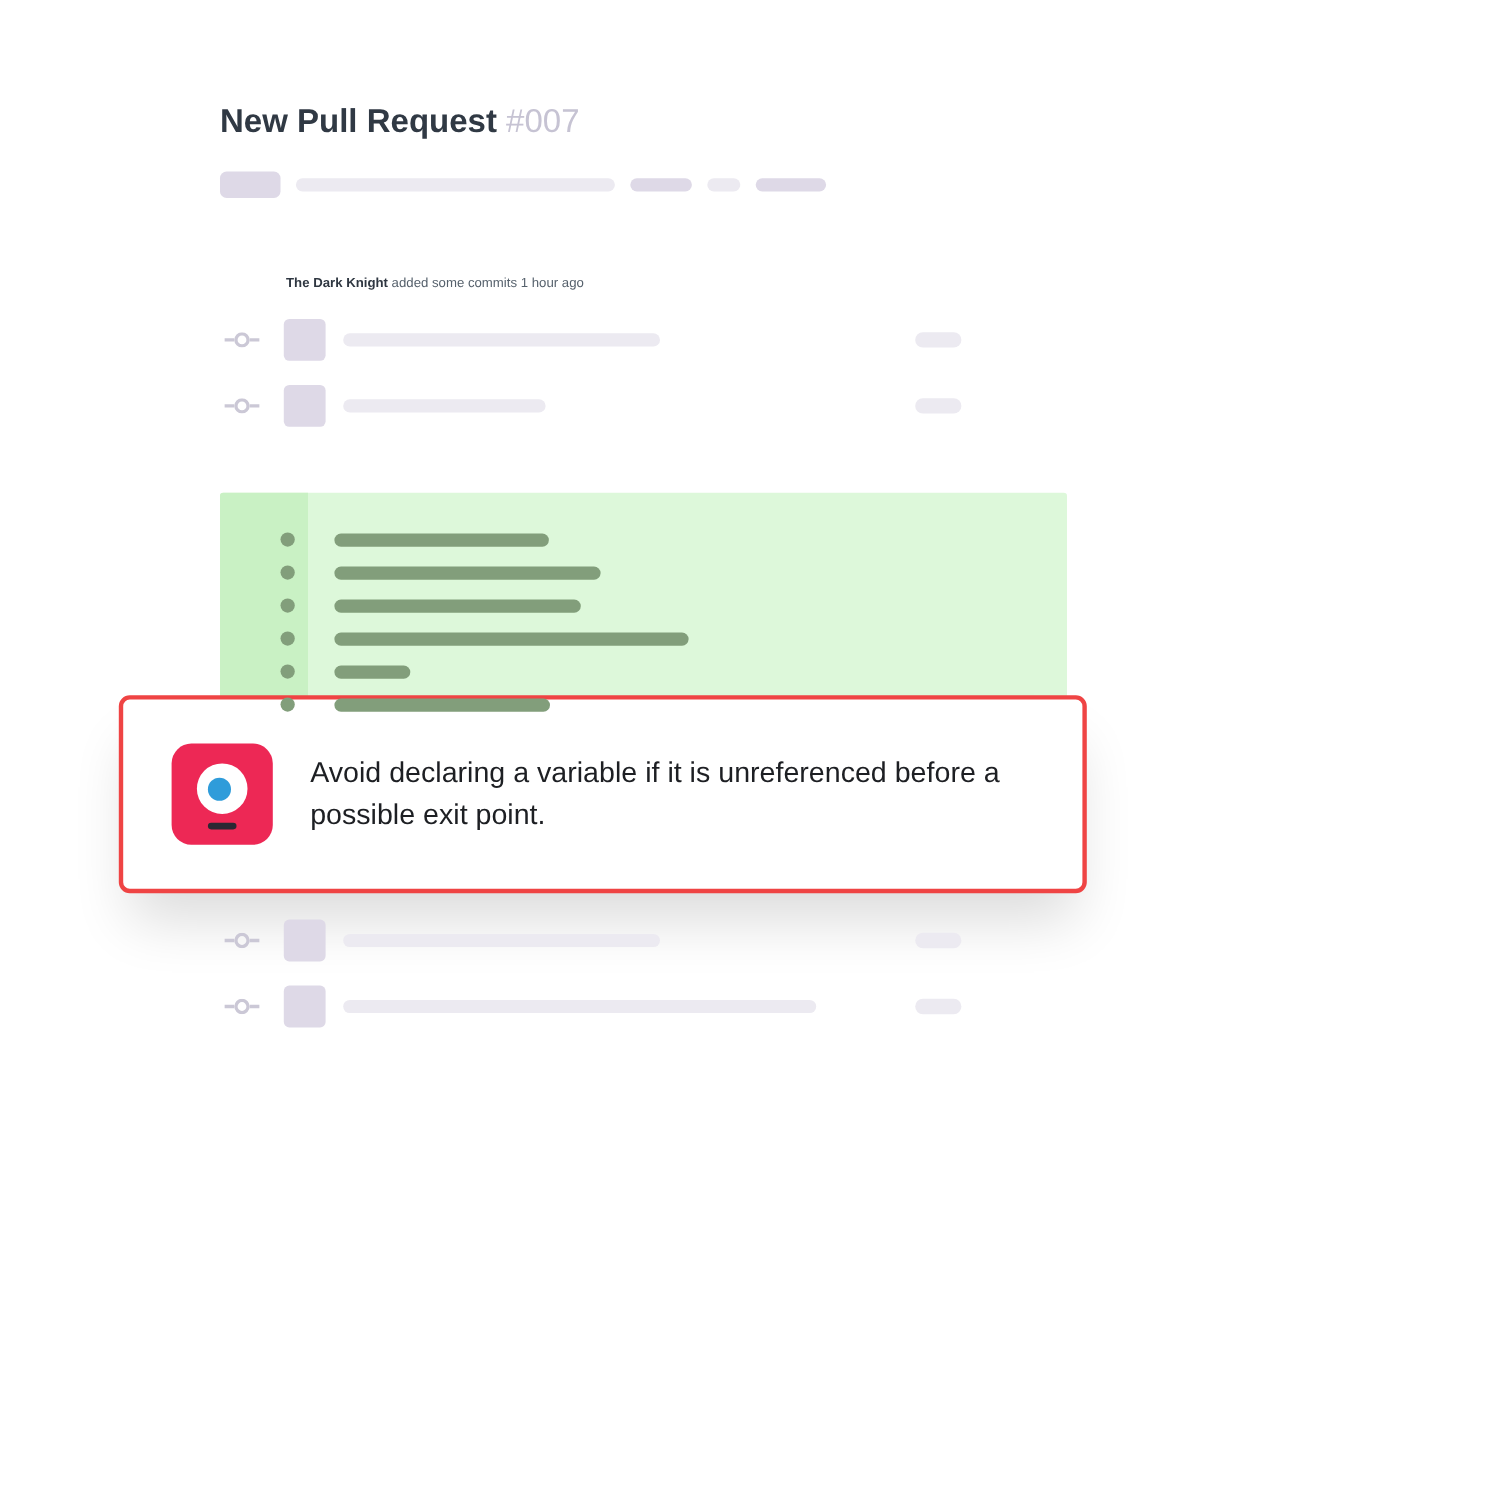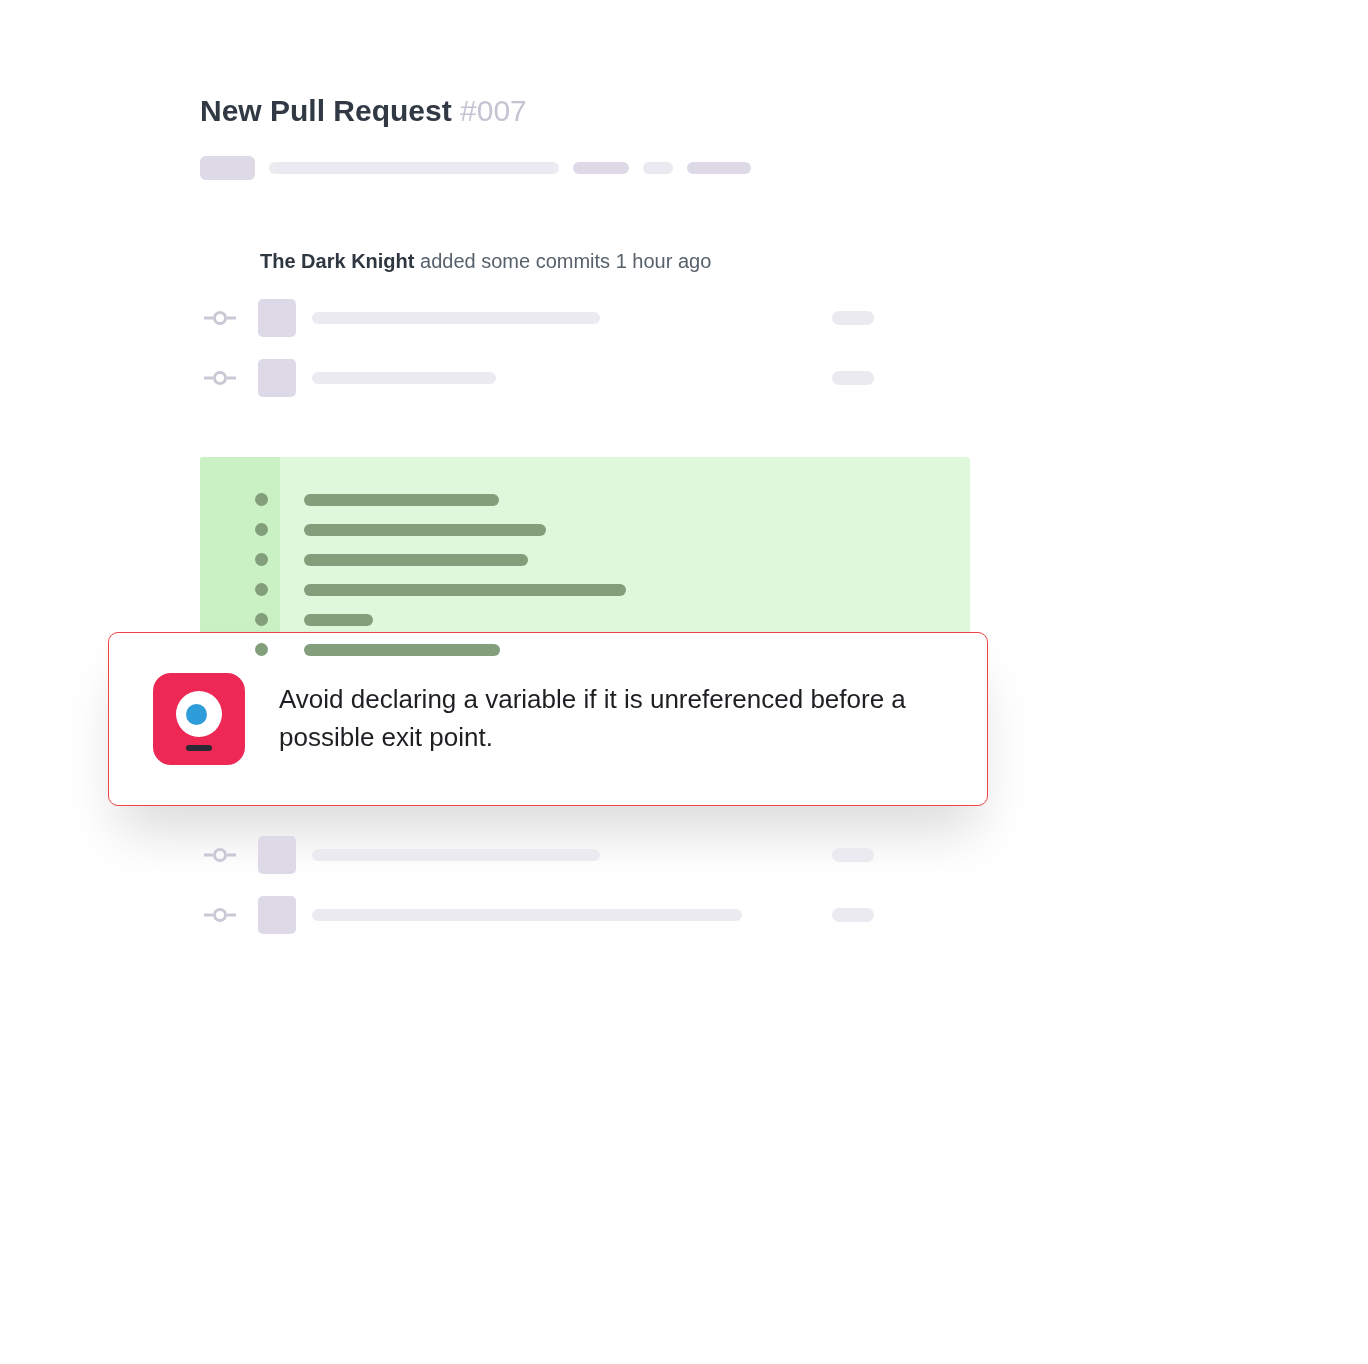--- a/index.html
+++ b/index.html
@@ -64,21 +64,21 @@
     .meta-pill-3 {
       width: 64px;
       height: 12px;
       background: #ded9e7;
       border-radius: 6px;
     }
     .activity-section {
       margin-bottom: 22px;
     }
     .activity-label {
-      font-size: 20px;
+      font-size: 12px;
       color: #56616c;
       margin-left: 60px;
       margin-bottom: 26px;
     }
     .activity-label b {
       color: #2f3741;
       font-weight: 700;
     }
     .commit-row {
       display: flex;
@@ -147,21 +147,21 @@
       height: 12px;
       background: #829e7b;
       border-radius: 6px;
     }
     .suggestion-card {
       position: absolute;
       left: 108px;
       top: 632px;
       width: 880px;
       background: #ffffff;
-      border: 1px solid #ef4444;
+      border: 4px solid #ef4444;
       border-radius: 10px;
       box-shadow: 0 35px 50px -10px rgba(0,0,0,0.14);
       padding: 40px 44px;
       display: flex;
       align-items: center;
       gap: 34px;
     }
     .bot-avatar {
       width: 92px;
       height: 92px;

